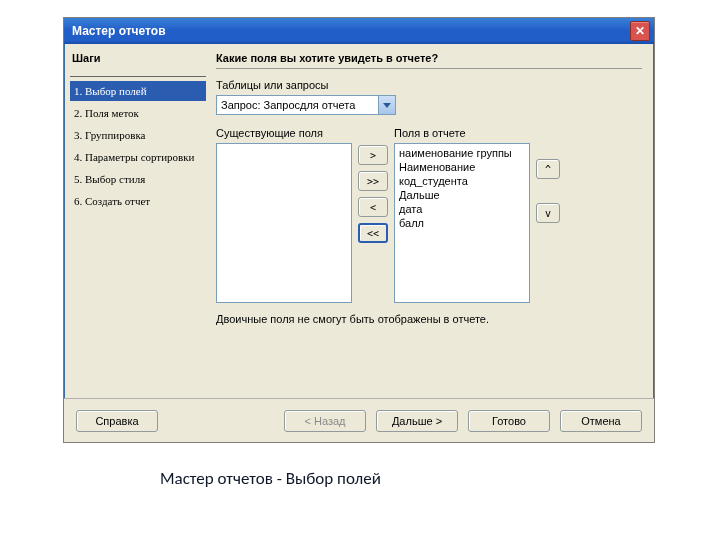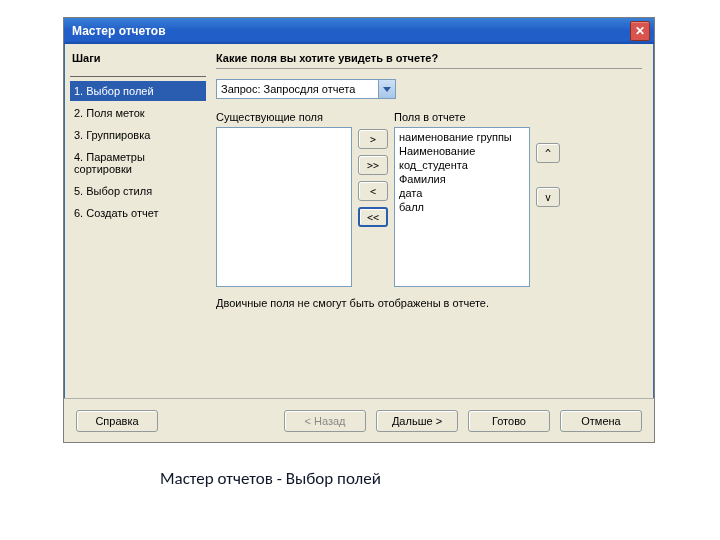--- a/index.html
+++ b/index.html
@@ -20,21 +20,21 @@
   .close-btn {
     width: 20px; height: 20px; background: #d9534f;
     border: 1px solid #8b2e23; border-radius: 2px;
     display: flex; align-items: center; justify-content: center;
     color: #fff; font-weight: bold; font-size: 12px;
     box-shadow: inset 0 1px 0 rgba(255,255,255,0.3);
   }
   .content { display: flex; height: calc(100% - 26px - 44px); }
   .sidebar { width: 148px; padding: 6px 6px; }
   .sidebar-header { font-weight: bold; border-bottom: 1px solid #666; padding: 2px 2px 12px; margin-bottom: 4px; }
-  .step { padding: 4px 4px; margin-bottom: 2px; }
+  .step { padding: 4px 4px; margin-bottom: 2px; font-family: Liberation Serif, serif; }
   .step.active { background: #2a5db0; color: #fff; }
   .main { flex: 1; padding: 6px 12px 0 4px; }
   .main-header { font-weight: bold; padding: 2px 0 4px; border-bottom: 1px solid #999; margin-bottom: 10px; }
   .field-label { margin: 6px 0 4px; }
   .combo {
     width: 180px; height: 20px; background: #fff; border: 1px solid #7b9ebd;
     display: flex; align-items: center; justify-content: space-between;
     padding: 0 0 0 4px; font-size: 11px;
   }
   .combo-btn {
@@ -108,20 +108,21 @@
         <div class="step"><span>2. Поля меток</span></div>
         <div class="step"><span>3. Группировка</span></div>
         <div class="step"><span>4. Параметры сортировки</span></div>
         <div class="step"><span>5. Выбор стиля</span></div>
         <div class="step"><span>6. Создать отчет</span></div>
       </div>
 
       <div class="main">
         <div class="main-header">Какие поля вы хотите увидеть в отчете?</div>
 
+        <div class="field-label">Таблицы или запросы</div>
         <div class="combo">
           <span>Запрос: Запросдля отчета</span>
           <div class="combo-btn">
             <div class="tri-down"></div>
           </div>
         </div>
 
         <div class="lists-row">
           <div class="list-col">
             <div class="field-label">Существующие поля</div>
@@ -142,21 +143,21 @@
                 <span>&lt;&lt;</span>
               </div>
           </div>
 
           <div class="list-col">
             <div class="field-label">Поля в отчете</div>
             <div class="listbox">
               <div class="item">наименование группы</div>
               <div class="item">Наименование</div>
               <div class="item">код_студента</div>
-              <div class="item">Фамилия</div>
+              <div class="item">Дальше</div>
               <div class="item">дата</div>
               <div class="item">балл</div>
             </div>
           </div>
 
           <div class="order-col">
             <div class="obtn">
                 <span>^</span>
               </div>
             <div class="obtn">

